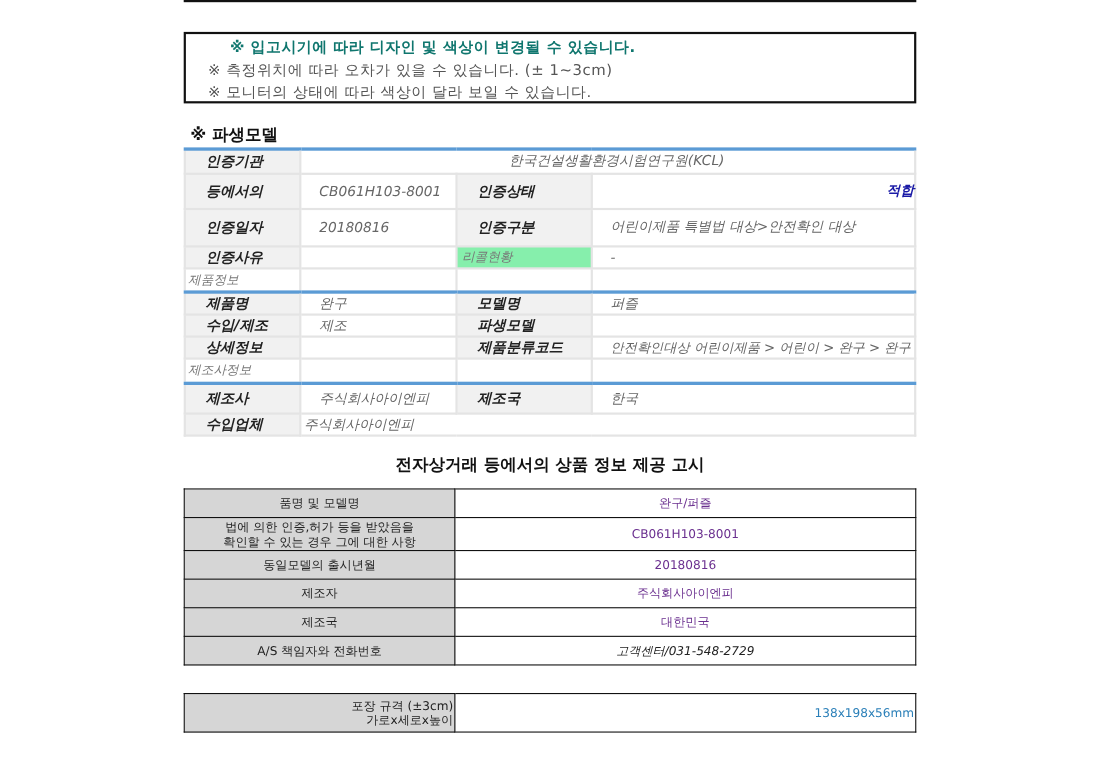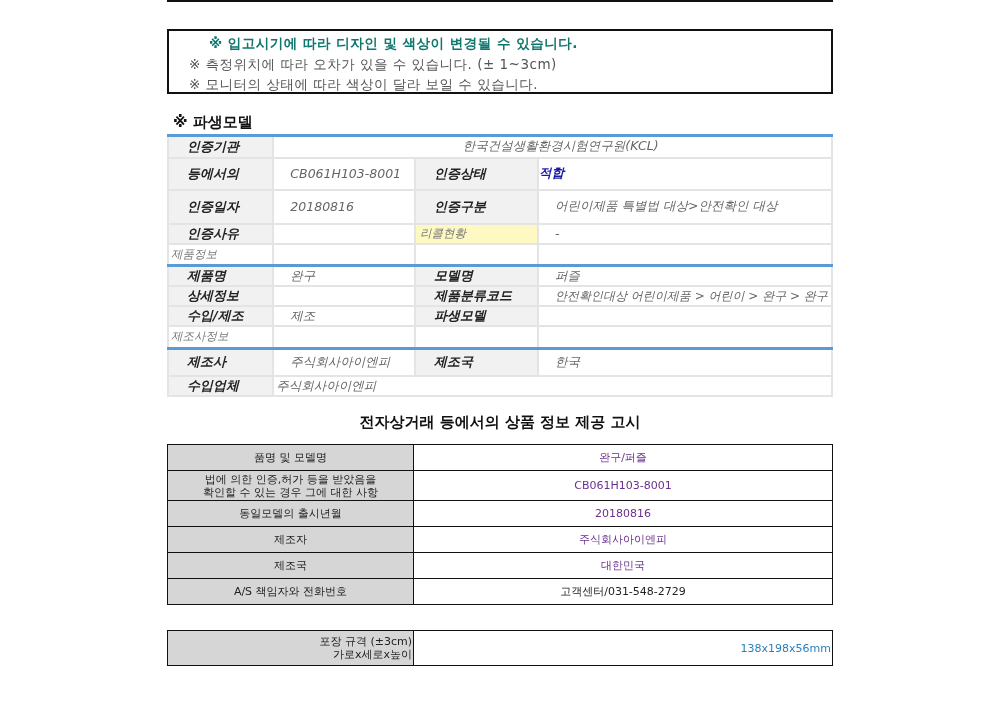--- a/index.html
+++ b/index.html
@@ -12,29 +12,29 @@
   .notice .gray { color: #555; }
   .cert-title { position: absolute; left: 173px; top: 113px; font-size: 15px; font-weight: bold; color: #111; }
   table { border-collapse: collapse; }
   .cert { position: absolute; left: 167px; top: 134px; width: 666px; font-size: 12.5px; }
   .cert td { border: 2px solid #e4e4e4; padding: 0; height: 20px; font-style: italic; }
   .cert td.lbl { background: #f1f1f1; font-weight: bold; color: #222; font-size: 13px; padding-left: 18px; }
   .cert td.val { color: #666; padding-left: 16px; margin-top: 36px; }
   .cert tr.blue-top td { border-top: 3px solid #5b9bd5; }
   .cert tr.sect td { background: #fff; color: #777; font-size: 11.5px; font-weight: normal; padding-left: 2px; }
   .cert td.center { text-align: center; }
-  .cert td.ok { color: #1a1aa6; font-weight: bold; text-align: left; }
-  .cert td.plain { color: #777; font-size: 11.5px; font-weight: normal; background: #fef9c3; padding-left: 4px; }
+  .cert td.ok { color: #1a1aa6; font-weight: bold; text-align: right; }
+  .cert td.plain { color: #777; font-size: 11.5px; font-weight: normal; background: #86efac; padding-left: 4px; }
   .ec-title { position: absolute; left: 167px; width: 666px; top: 413px; text-align: center;
               font-size: 15px; font-weight: bold; color: #111; }
   .ec { position: absolute; left: 167px; top: 444px; width: 666px; font-size: 11px; padding-left: 11px; }
   .ec td { border: 1px solid #111; text-align: center; height: 26px; }
   .ec td.k { background: #d6d6d6; width: 246px; color: #222; line-height: 13px; }
   .ec td.v { color: #6a2f8f; }
-  .ec td.v.dark { color: #222; }
+  .ec td.v.dark { color: #222; font-style: italic; }
   .pk { position: absolute; left: 167px; top: 630px; width: 666px; font-size: 11px; }
   .pk td { border: 1px solid #111; text-align: right; height: 35px; }
   .pk td.k { background: #d6d6d6; width: 246px; color: #222; line-height: 13px; }
   .pk td.v { color: #2a7fb8; }
 </style>
 </head>
 <body>
 
 <div class="topline"></div>
 
@@ -82,30 +82,30 @@
         <td></td>
         <td></td>
   </tr>
   <tr class="blue-top" style="height:18px">
     <td class="lbl">제품명</td>
     <td class="val">완구</td>
     <td class="lbl">모델명</td>
     <td class="val">퍼즐</td>
   </tr>
   <tr style="height:18px">
+    <td class="lbl">수입/제조</td>
+    <td class="val">제조</td>
+    <td class="lbl">파생모델</td>
+    <td class="val"></td>
+  </tr>
+  <tr style="height:18px">
     <td class="lbl">상세정보</td>
     <td class="val"></td>
     <td class="lbl">제품분류코드</td>
     <td class="val" style="padding-left:16px;white-space:nowrap;font-size:12px">안전확인대상 어린이제품 &gt; 어린이 &gt; 완구 &gt; 완구</td>
-  </tr>
-  <tr style="height:18px">
-    <td class="lbl">수입/제조</td>
-    <td class="val">제조</td>
-    <td class="lbl">파생모델</td>
-    <td class="val"></td>
   </tr>
   <tr class="sect" style="height:22px">
     <td>제조사정보</td>
     <td></td>
         <td></td>
         <td></td>
   </tr>
   <tr class="blue-top" style="height:28px">
     <td class="lbl">제조사</td>
     <td class="val">주식회사아이엔피</td>

